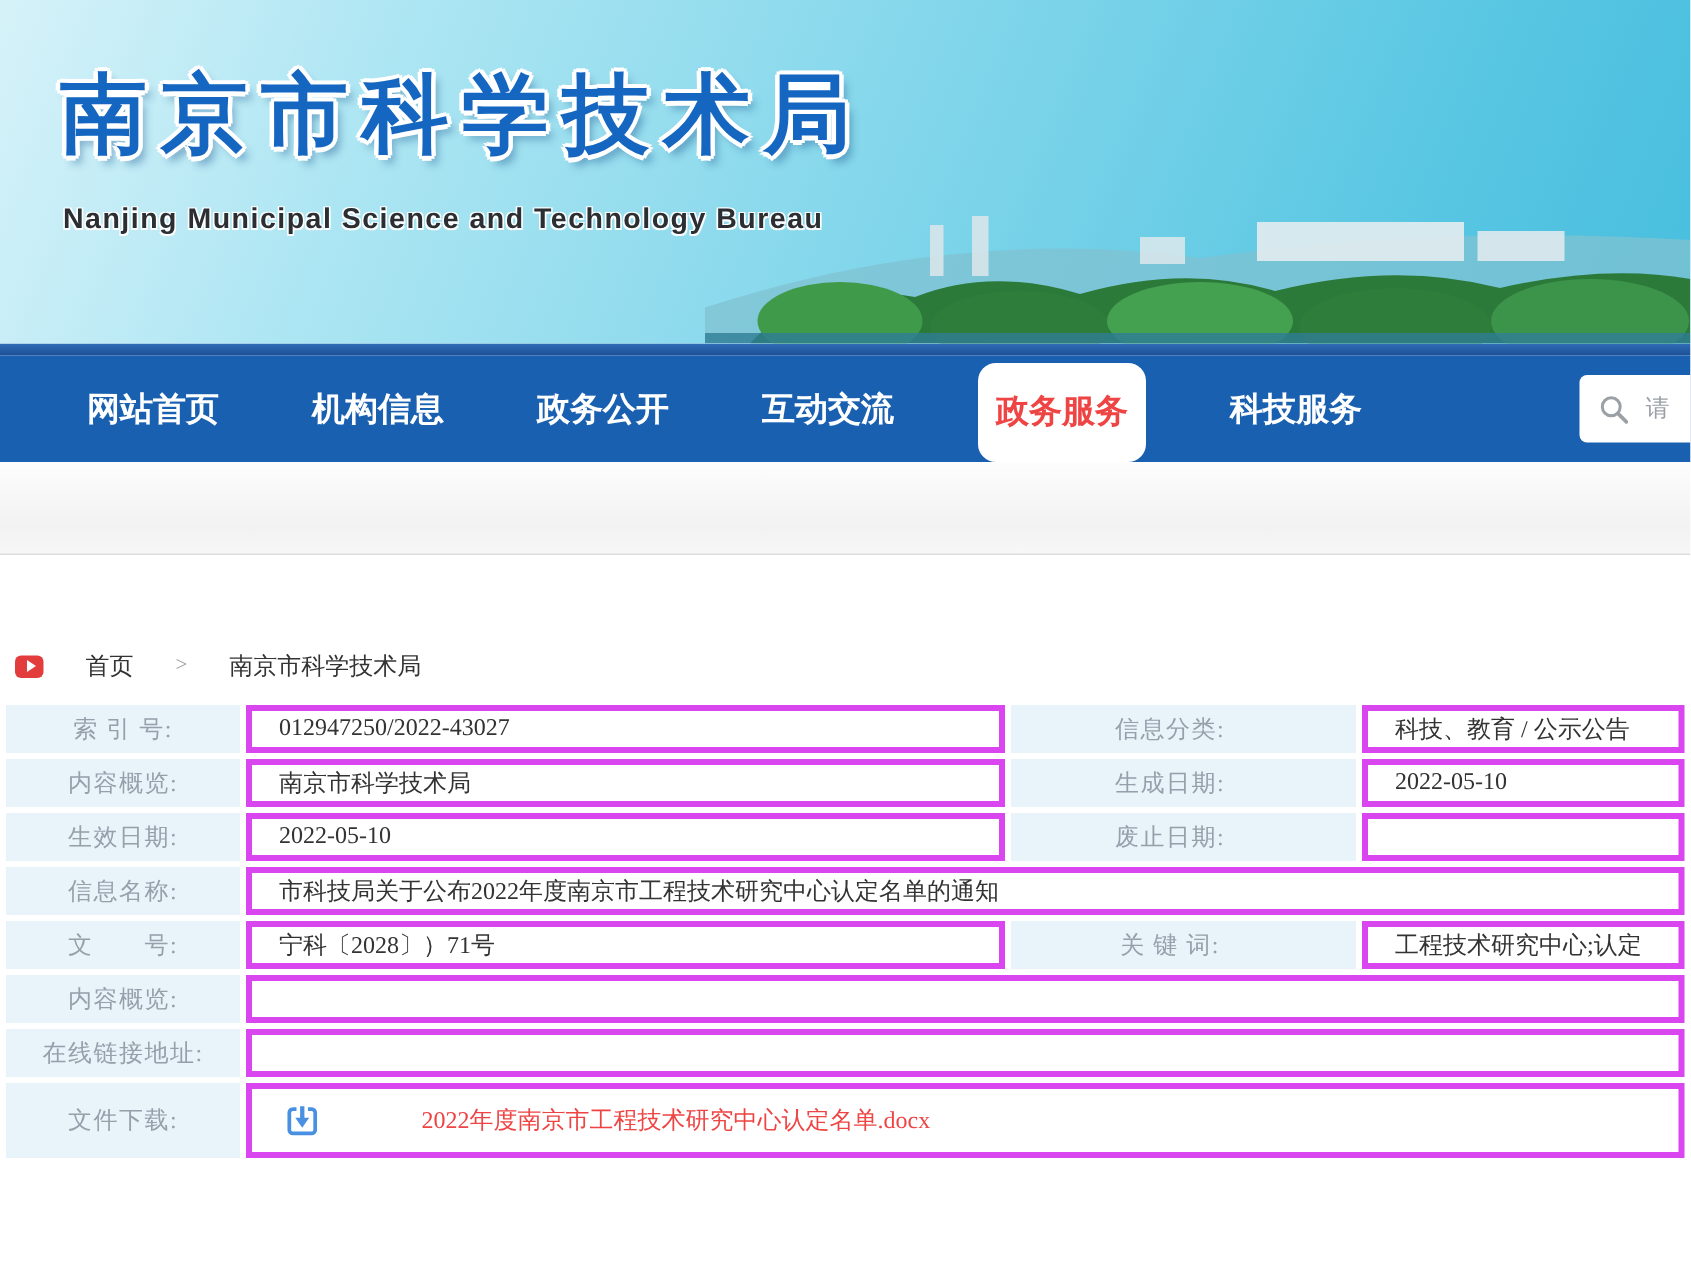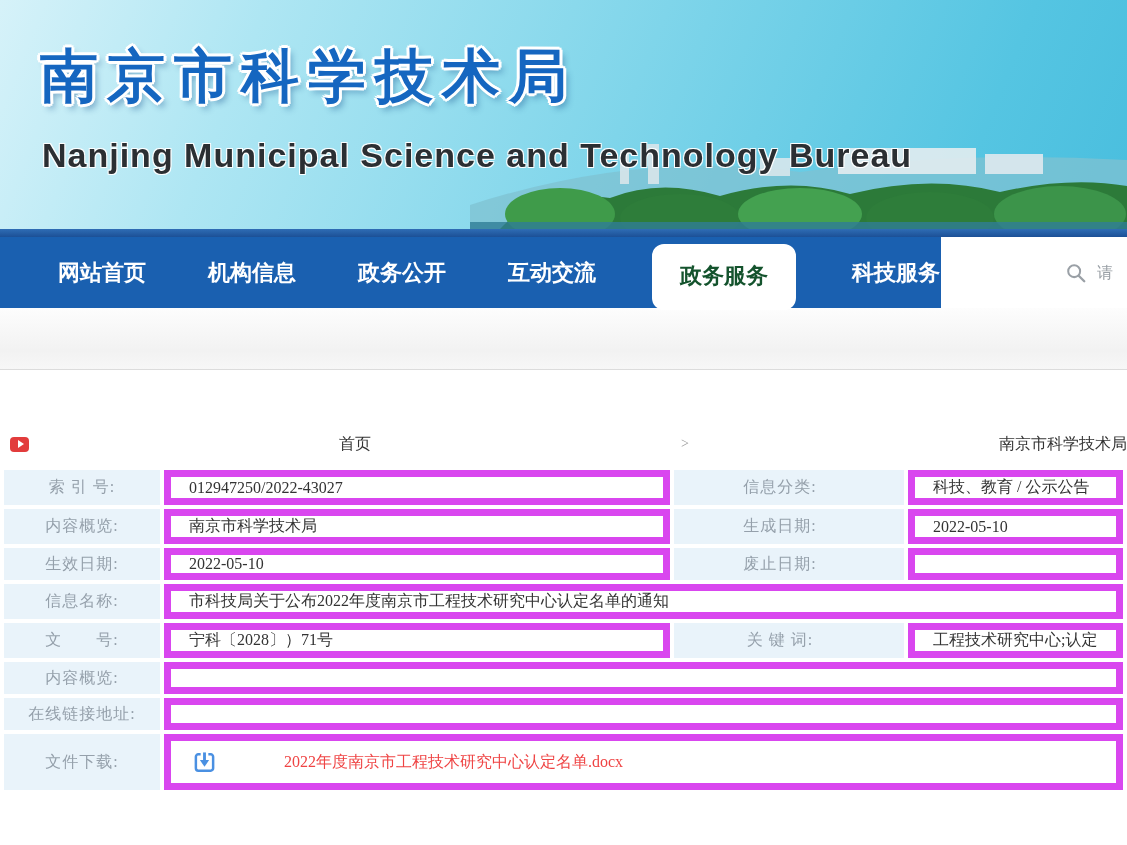--- a/index.html
+++ b/index.html
@@ -13,61 +13,61 @@
   .swoosh.s1 { top: -320px; left: -180px; width: 1500px; height: 560px;
     border-top-color: rgba(255,255,255,0.35); transform: rotate(7deg); }
   .swoosh.s2 { top: -250px; left: 120px; width: 1300px; height: 480px;
     border-top-color: rgba(255,255,255,0.22); transform: rotate(10deg); }
   .landscape { position: absolute; left: 0; top: 0; width: 1127px; height: 229px; }
   .banner-title { position: absolute; left: 40px; top: 38px; font-size: 58px; font-weight: bold;
     letter-spacing: 9px; color: #1566c0;
     text-shadow: -2px -2px 0 #fff, 2px -2px 0 #fff, -2px 2px 0 #fff, 2px 2px 0 #fff,
                  0 -3px 0 #fff, 0 3px 0 #fff, -3px 0 0 #fff, 3px 0 0 #fff,
                  4px 5px 6px rgba(20,80,140,0.45); }
-  .banner-subtitle { position: absolute; left: 42px; top: 136px; font-size: 34px; font-weight: bold;
+  .banner-subtitle { position: absolute; left: 42px; top: 136px; font-size: 19px; font-weight: bold;
     letter-spacing: 1px; color: #2b2f33;
     text-shadow: -1px -1px 0 rgba(255,255,255,.9), 1px -1px 0 rgba(255,255,255,.9),
                  -1px 1px 0 rgba(255,255,255,.9), 1px 1px 0 rgba(255,255,255,.9); }
   .banner-bottom-strip { width: 1127px; height: 8px; background: linear-gradient(#2f6db5, #1c5096); }
 
   
-  .nav { position: relative; width: 941px; height: 71px; background: #1a60b0;
-    display: flex; align-items: center; padding-left: 52px; gap: 50px; z-index: 3; }
+  .nav { position: relative; width: 1127px; height: 71px; background: #1a60b0;
+    display: flex; align-items: flex-end; padding-left: 52px; gap: 50px; z-index: 3; }
   .nav-tab { color: #fff; font-size: 22px; font-weight: bold; line-height: 71px;
     padding: 0 6px; white-space: nowrap; cursor: pointer; }
-  .nav-tab.active { background: #fff; color: #14532d; border-radius: 12px;
-    line-height: 64px; height: 66px; margin-top: 9px; padding: 0 28px; }
+  .nav-tab.active { background: #fff; color: #ef4444; border-radius: 12px;
+    line-height: 64px; height: 66px; margin-top: 9px; padding: 0 12px; }
   .search-box { position: absolute; left: 1053px; top: 13px; width: 170px; height: 45px;
     background: #fff; border-radius: 5px; display: flex; align-items: center; padding: 0 12px; gap: 10px; }
   .search-box input { border: none; outline: none; flex: 1; font-size: 16px;
     font-family: "Liberation Sans", sans-serif; color: #333; min-width: 0; background: transparent; }
   .search-box input::placeholder { color: #9aa0a6; }
 
   
   .subband { width: 1127px; height: 62px;
     background: linear-gradient(180deg, #fdfdfd 0%, #f2f2f2 70%, #f7f7f7 100%);
     border-bottom: 1px solid #dcdcdc; }
 
   
   .breadcrumb { display: flex; align-items: center; gap: 28px; padding: 52px 0 0 10px; height: 96px;
-    font-family: "Liberation Serif", "DejaVu Serif", serif; font-size: 16px; color: #333; justify-content: space-between; }
+    font-family: "Liberation Serif", "DejaVu Serif", serif; font-size: 16px; color: #333; }
   .crumb-icon { width: 19px; height: 15px; background: #e23c3c; border-radius: 4px;
     display: inline-flex; align-items: center; justify-content: center; flex: 0 0 auto; }
   .crumb-icon::after { content: ""; display: block; width: 0; height: 0; margin-left: 2px;
     border-left: 6px solid #fff; border-top: 4px solid transparent; border-bottom: 4px solid transparent; }
   .crumb-sep { color: #9a9a9a; font-size: 14px; }
   .crumb-link { cursor: pointer; }
 
   
   .info-table { width: 1127px; border-collapse: separate; border-spacing: 4px; table-layout: fixed;
     font-family: "Liberation Serif", "DejaVu Serif", serif; font-size: 16px; }
   .info-table td { height: 32px; vertical-align: middle; white-space: nowrap; overflow: hidden; }
   td.lbl { background: #e9f3fa; color: #95a0ab; text-align: center; letter-spacing: 1px; }
   td.lbl.r { text-align: center; padding-right: 18px; }
-  td.val { background: #fff; border: 7px solid #d946ef; color: #333; text-align: left; padding-left: 18px; }
+  td.val { background: #fff; border: 4px solid #d946ef; color: #333; text-align: left; padding-left: 18px; }
   .download-cell { display: flex; align-items: center; height: 42px; }
   .dl-icon { width: 23px; height: 23px; margin-left: 4px; flex: 0 0 auto; cursor: pointer; }
   .dl-name { margin-left: 68px; color: #ef4444; cursor: pointer; }
 </style>
 </head>
 <body>
 
 <div class="banner">
   <div class="swoosh s1"></div>
   <div class="swoosh s2"></div>

